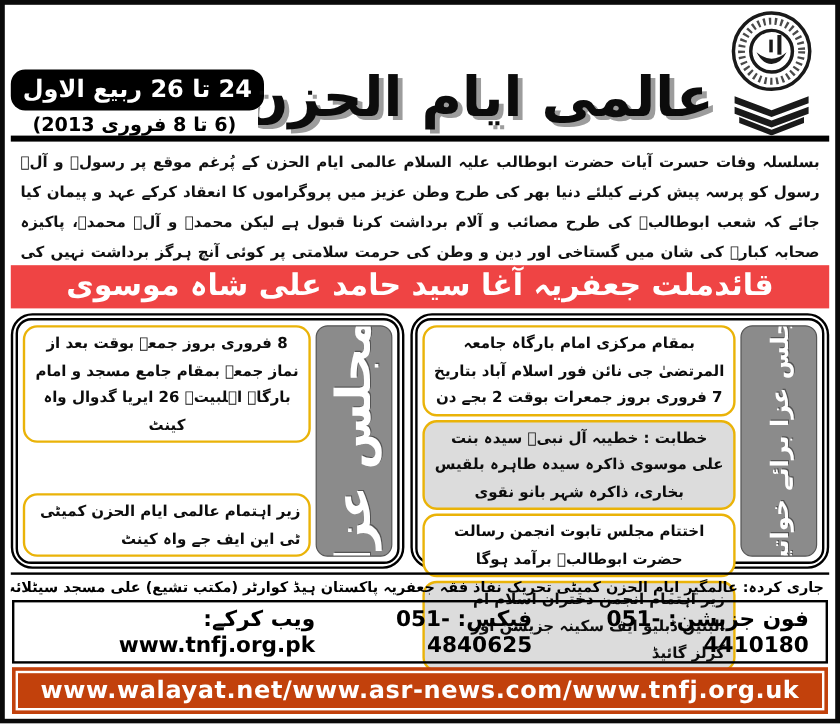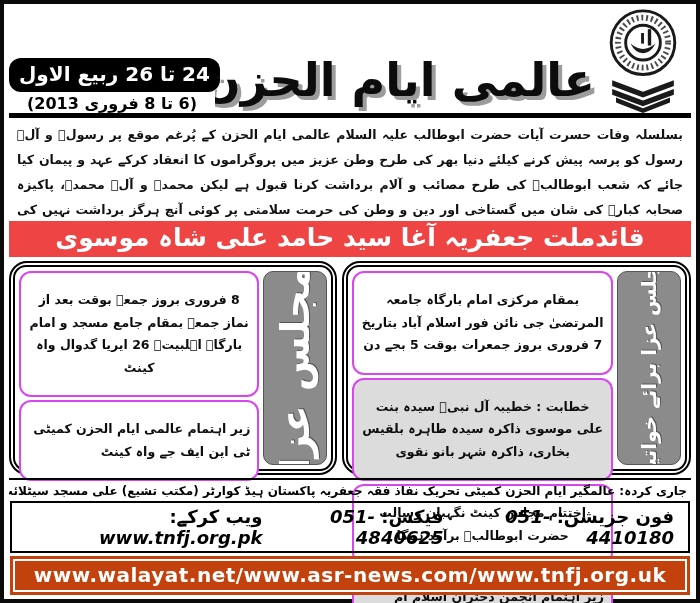--- a/index.html
+++ b/index.html
@@ -51,24 +51,24 @@
   .sections { flex:1; display:flex; gap:5px; margin:2px 0 3px; min-height:0; }
   .sec { border:2px solid #000; border-radius:18px; padding:2px; background:#fff; }
   .sec-left  { width:48.5%; }
   .sec-right { width:51.5%; }
   .sec-in {
     border:2px solid #000; border-radius:13px; height:100%;
     padding:4px; display:flex; gap:4px;
   }
   .sec-content { flex:1; display:flex; flex-direction:column; justify-content:space-between; min-width:0; }
   .cbox {
-    border:2px solid #d946ef; border-radius:12px;
+    border:2px solid #eab308; border-radius:12px;
     direction:rtl; text-align:center;
     font-size:12.5px; font-weight:bold; line-height:1.8;
-    padding:16px 7px; margin-bottom:3px; color:#0d0d0d; background:#fff;
+    padding:2px 7px; margin-bottom:3px; color:#0d0d0d; background:#fff;
   }
   .cbox:last-child { margin-bottom:0;text-align:right; }
   .cbox.gray { background:#dcdcdc; }
   .strip {
     width:64px; background:#8b8b8b; border:1px solid #555; border-radius:10px;
     display:flex; align-items:center; justify-content:center; overflow:hidden; flex-shrink:0;
   }
   .strip-text {
     transform:rotate(-90deg); transform-origin:center;
     white-space:nowrap; direction:rtl;
@@ -82,21 +82,21 @@
     border-top:2px solid #000; flex-shrink:0;
     direction:rtl; text-align:center; white-space:nowrap; overflow:hidden;
     font-size:12px; font-weight:bold; padding:4px 4px 3px; color:#000;
   }
   .phone-box {
     border:2px solid #000; margin:0 1px; flex-shrink:0;
     display:flex; justify-content:space-between; align-items:center;
     direction:rtl; padding:3px 14px;
     font-size:18px; font-weight:bold; color:#000;
   }
-  .phone-box .num { direction:ltr; unicode-bidi:embed;font-style:italic; }
+  .phone-box .num { direction:ltr; unicode-bidi:embed; }
   .web-banner { background:#c2410c; padding:3px; margin:3px 1px 0; flex-shrink:0; }
   .web-banner-in {
     border:2px solid #fff; text-align:center;
     color:#fff; font-size:20px; font-weight:bold; letter-spacing:.5px;
     padding:2px 0 3px;
   }
 </style>
 </head>
 <body>
 
@@ -137,23 +137,23 @@
         </div>
         <div class="strip">
           <div class="strip-text big">مجلس عزا</div>
         </div>
       </div>
     </div>
 
     <div class="sec sec-right">
       <div class="sec-in">
         <div class="sec-content">
-          <div class="cbox">بمقام مرکزی امام بارگاہ جامعہ المرتضیٰ جی نائن فور اسلام آباد بتاریخ 7 فروری بروز جمعرات بوقت 5 بجے دن</div>
+          <div class="cbox">بمقام مرکزی امام بارگاہ جامعہ المرتضیٰ جی نائن فور اسلام آباد بتاریخ 7 فروری بروز جمعرات بوقت 2 بجے دن</div>
           <div class="cbox gray">خطابت : خطیبہ آل نبیؐ سیدہ بنت علی موسوی ذاکرہ سیدہ طاہرہ بلقیس بخاری، ذاکرہ شہر بانو نقوی</div>
-          <div class="cbox">اختتام مجلس کینٹ نگہبان رسالت حضرت ابوطالبؑ برآمد ہوگا</div>
+          <div class="cbox">اختتام مجلس تابوت انجمن رسالت حضرت ابوطالبؑ برآمد ہوگا</div>
           <div class="cbox gray">زیر اہتمام انجمن دختران اسلام ام البنین ڈبلیو ایف سکینہ جزیشن اور گرلز گائیڈ</div>
         </div>
         <div class="strip">
           <div class="strip-text small">مجلس عزا برائے خواتین</div>
         </div>
       </div>
     </div>
 
   </div>
 

